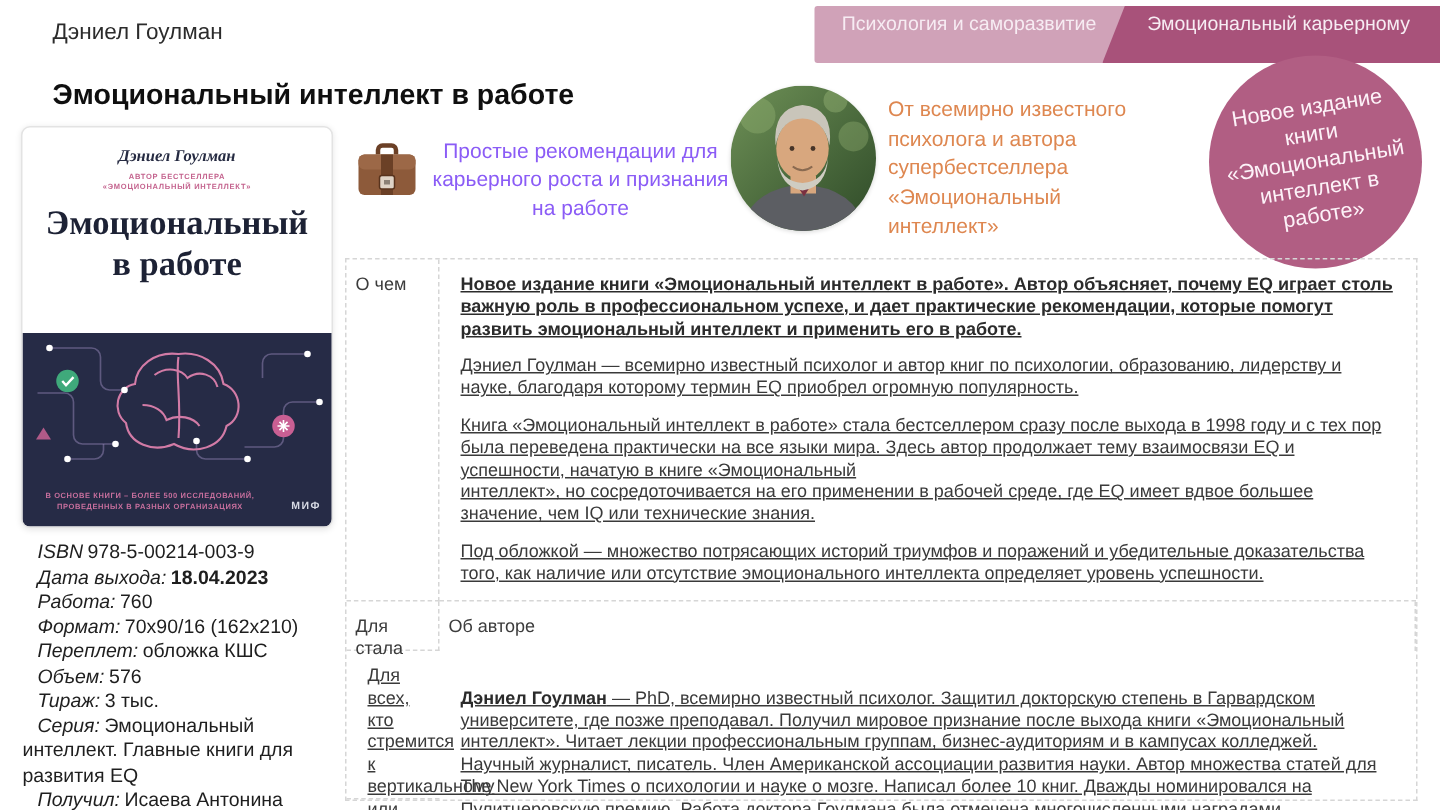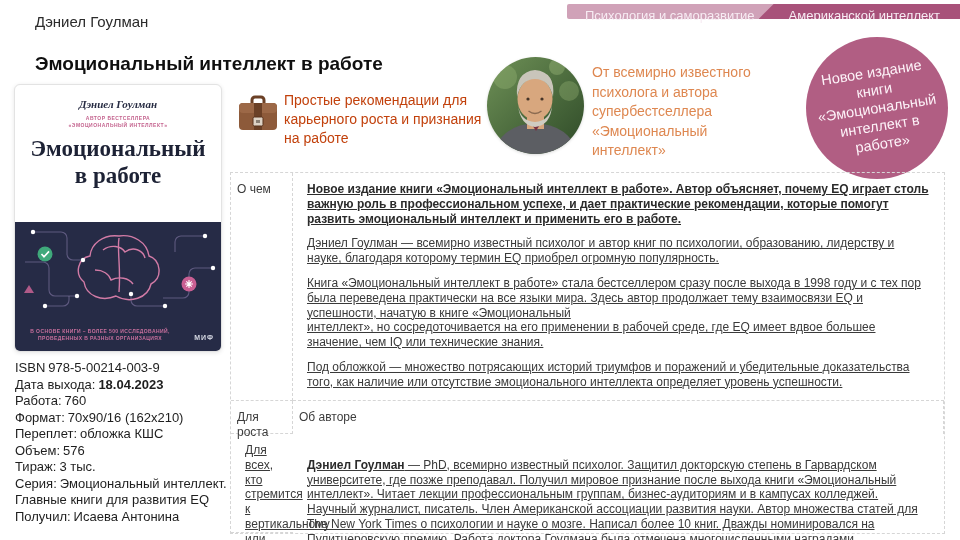--- a/index.html
+++ b/index.html
@@ -2,21 +2,21 @@
 <html><head>
 <meta charset="utf-8">
 <style>
   * { margin:0; padding:0; box-sizing:border-box; }
   html,body { width:960px; height:540px; background:#fff; overflow:hidden;
               font-family:"Liberation Sans", sans-serif; }
   .stage { position:absolute; top:0; left:0; width:960px; height:540px; background:#fff;padding-left:40px; }
 
   .author-name { position:absolute; left:35px; top:13px; font-size:15px; color:#2b2b2b; }
 
-  .tags { position:absolute; top:4px; right:0; display:flex; height:15px; }
+  .tags { position:absolute; top:4px; right:0; display:flex; height:38px; }
   .tag { font-size:13px; line-height:23px; color:#f7ecf3; white-space:nowrap; }
   .tag-light { background:#d0a2b8; padding:0 20px 0 18px; border-radius:2px 0 0 2px; margin-right:-16px; }
   .tag-dark  { background:#a8527a; padding:0 20px 0 30px; clip-path:polygon(15px 0,100% 0,100% 100%,0 100%); }
 
   .page-title { position:absolute; left:35px; top:53px; font-size:19px; font-weight:700; color:#0f0f0f; }
 
   
   .cover { position:absolute; left:14px; top:84px; width:208px; height:268px; background:#fff;
            border:1px solid #e3e3e3; border-radius:6px; overflow:hidden;
            box-shadow:0 1px 4px rgba(0,0,0,.10); text-align:center; }
@@ -27,28 +27,28 @@
   .cover-title { margin-top:6px; font-family:"Liberation Serif", serif; font-weight:700;
                  font-size:23px; line-height:27px; color:#1d2235; }
   .cover-art { position:absolute; left:0; bottom:0; width:208px; height:129px; background:#262b46; }
   .cover-footnote { position:absolute; left:10px; bottom:9px; width:150px; font-size:5px; font-weight:700;
                     letter-spacing:.4px; line-height:7px; color:#c76f9d; text-align:center; }
   .cover-publisher { position:absolute; right:9px; bottom:10px; font-size:7px; font-weight:700;
                      letter-spacing:1px; color:#d6d9e4; }
 
   
   .meta { position:absolute; left:15px; top:360px; width:213px; font-size:13px; line-height:16.5px; color:#1e1e1e; }
-  .meta-item .lbl { margin-right:3px; }
+  .meta-item .lbl { font-style:italic; margin-right:3px;margin-left:10px; }
   .meta-item .val {}
   .meta-item .val.bold { font-weight:700; }
 
   
   .usp-icon { position:absolute; left:237px; top:95px; width:42px; height:38px; }
   .usp-text { position:absolute; left:284px; top:91px; width:206px; font-size:14px;
-              line-height:19px; color:#c2410c; }
+              line-height:19px; color:#8b5cf6;text-align:center; }
 
   
   .photo { position:absolute; left:487px; top:57px; width:97px; height:97px; border-radius:50%;
            overflow:hidden; box-shadow:0 1px 3px rgba(0,0,0,.15); }
   .quote { position:absolute; left:592px; top:63px; width:192px; font-size:14px;
            line-height:19.5px; color:#de8750; }
 
   
   .badge { position:absolute; left:806px; top:37px; width:142px; height:142px; border-radius:50%;
            background:#b15e83; display:flex; align-items:center; justify-content:center; }
@@ -69,21 +69,21 @@
 </style>
 </head>
 <body>
 
 <div class="stage">
 
   <div class="author-name">Дэниел Гоулман</div>
 
   <div class="tags">
     <div class="tag tag-light">Психология и саморазвитие</div>
-    <div class="tag tag-dark">Американской интеллект</div>
+    <div class="tag tag-dark">Эмоциональный карьерному</div>
   </div>
 
   <div class="page-title">Эмоциональный интеллект в работе</div>
 
   <div class="cover">
     <div class="cover-author">Дэниел Гоулман</div>
     <div class="cover-sub">
       <div>АВТОР БЕСТСЕЛЛЕРА</div>
       <div>«ЭМОЦИОНАЛЬНЫЙ ИНТЕЛЛЕКТ»</div>
     </div>
@@ -184,21 +184,21 @@
 
   <div class="info-table">
     <div class="cell lcell">О чем</div>
     <div class="cell ccell">
       <p class="p-bold">Новое издание книги «Эмоциональный интеллект в работе». Автор объясняет, почему EQ играет столь важную роль в профессиональном успехе, и дает практические рекомендации, которые помогут развить эмоциональный интеллект и применить его в работе.</p>
       <p>Дэниел Гоулман — всемирно известный психолог и автор книг по психологии, образованию, лидерству и науке, благодаря которому термин EQ приобрел огромную популярность.</p>
       <p>Книга «Эмоциональный интеллект в работе» стала бестселлером сразу после выхода в 1998 году и с тех пор была переведена практически на все языки мира. Здесь автор продолжает тему взаимосвязи EQ и успешности, начатую в книге «Эмоциональный
 интеллект», но сосредоточивается на его применении в рабочей среде, где EQ имеет вдвое большее значение, чем IQ или технические знания.</p>
       <p>Под обложкой — множество потрясающих историй триумфов и поражений и убедительные доказательства того, как наличие или отсутствие эмоционального интеллекта определяет уровень успешности.</p>
     </div>
-    <div class="cell lcell">Для роста</div>
+    <div class="cell lcell">Для стала</div>
     <div class="cell lcell row3">Об авторе</div>
     <div class="cell ccell">
       <p>Для всех, кто стремится к вертикальному или горизонтальному карьерному росту.</p>
     </div>
     <div class="cell ccell row3">
       <p>
         <span class="inline-bold">Дэниел Гоулман</span><span> — PhD, всемирно известный психолог. Защитил докторскую степень в Гарвардском университете, где позже преподавал. Получил мировое признание после выхода книги «Эмоциональный интеллект». Читает лекции профессиональным группам, бизнес-аудиториям и в кампусах колледжей. Научный журналист, писатель. Член Американской ассоциации развития науки. Автор множества статей для The New York Times о психологии и науке о мозге. Написал более 10 книг. Дважды номинировался на Пулитцеровскую премию. Работа доктора Гоулмана была отмечена многочисленными наградами.</span>
       </p>
     </div>
   </div>

